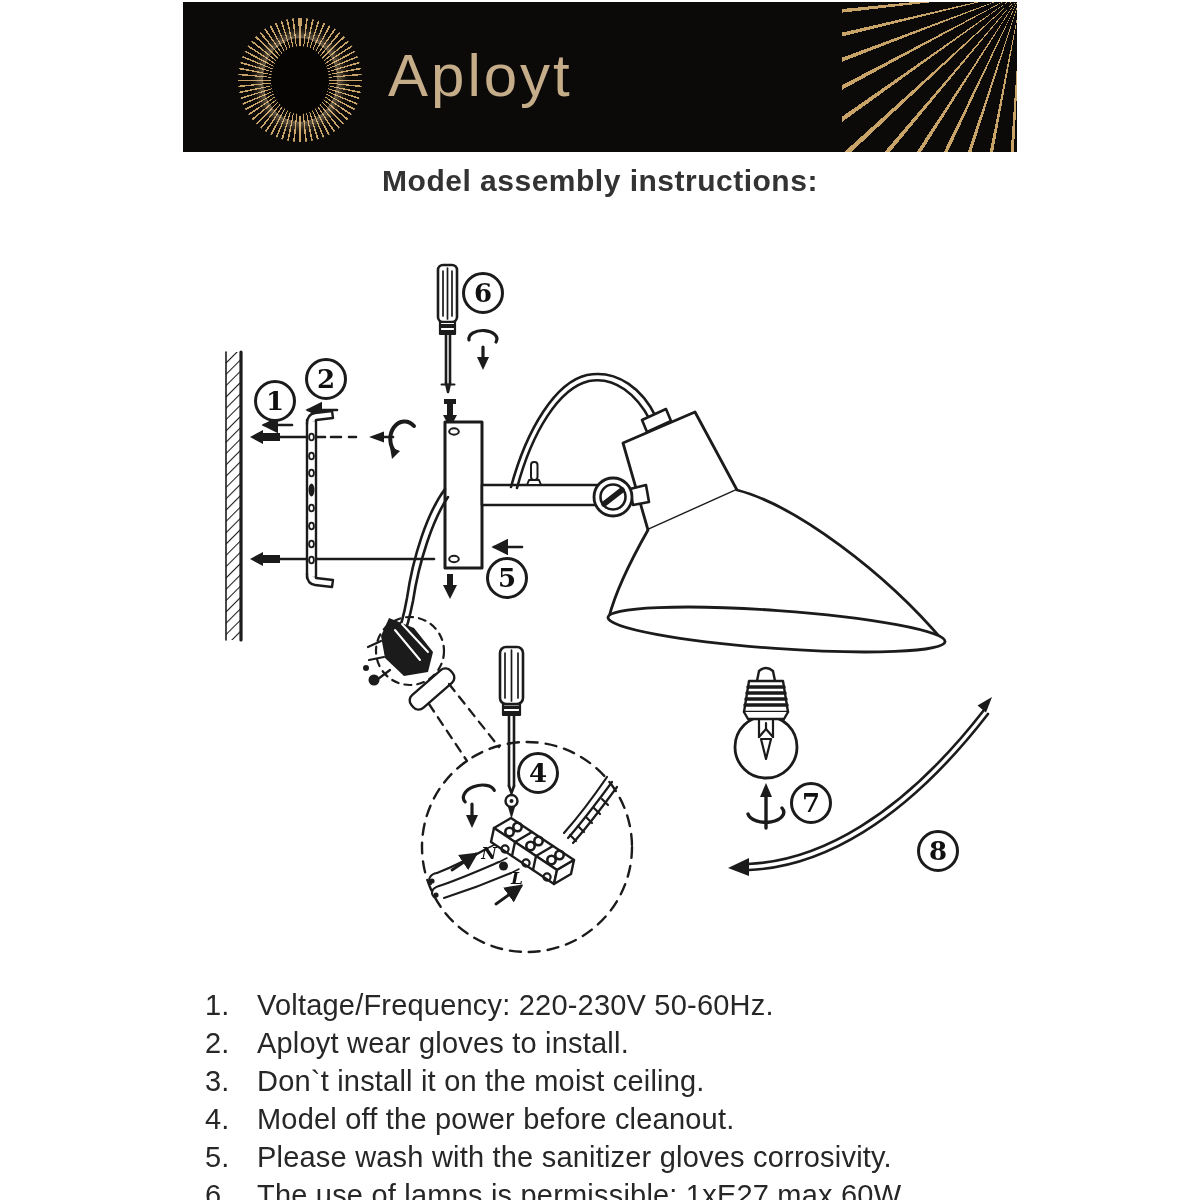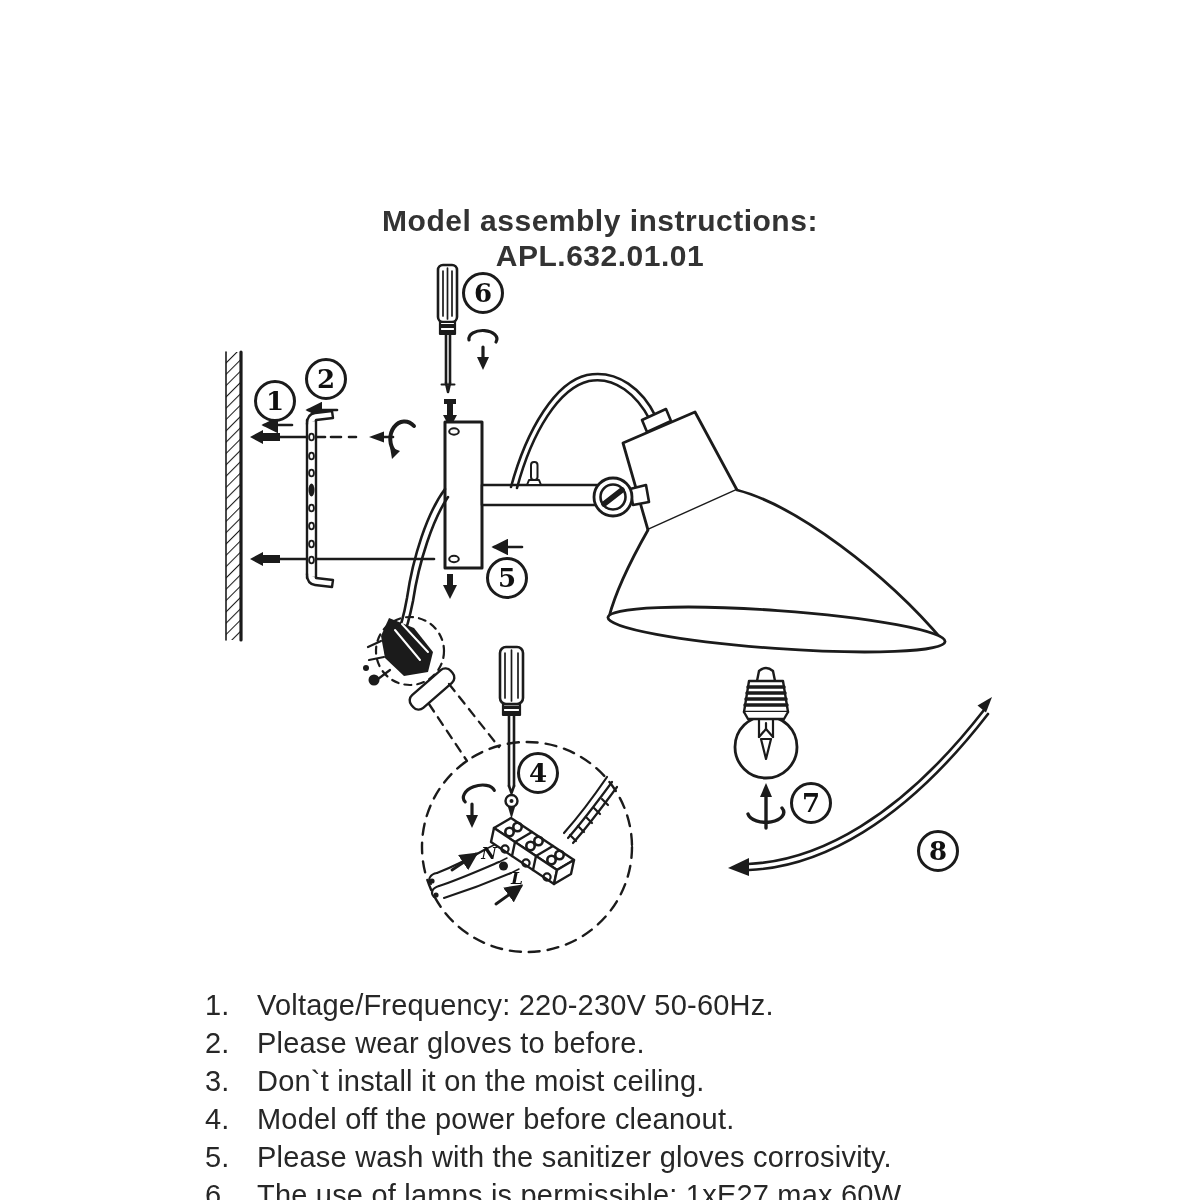--- a/index.html
+++ b/index.html
@@ -10,21 +10,21 @@
   .sunburst{position:absolute;left:55px;top:16px;width:124px;height:124px;border-radius:50%;
     background:repeating-conic-gradient(#c9a469 0deg 1.6deg, rgba(0,0,0,0) 1.6deg 5.6deg);}
   .sun-glow{position:absolute;left:50%;top:50%;transform:translate(-50%,-50%);width:74px;height:84px;border-radius:50%;
     box-shadow:0 0 10px 4px rgba(236,210,164,0.55);}
   .sun-center{position:absolute;left:50%;top:50%;transform:translate(-50%,-50%);width:58px;height:68px;border-radius:50%;background:#060504;}
   .brand{position:absolute;left:205px;top:34px;font-size:60px;line-height:80px;font-weight:400;letter-spacing:3px;color:#c6ad8a;}
   .corner-rays{position:absolute;right:0;top:0;width:175px;height:150px;
     background:repeating-conic-gradient(from 183deg at 103% -7%, #c9a469 0deg 1.15deg, rgba(0,0,0,0) 1.15deg 7.3deg);}
 
   
-  .title-block{position:absolute;left:0;top:163px;width:1200px;text-align:center;color:#333333;margin-top:40px;}
+  .title-block{position:absolute;left:0;top:163px;width:1200px;text-align:center;color:#333333;}
   .title-line{font-size:30px;font-weight:600;letter-spacing:0.5px;line-height:35px;}
   .model-line{font-size:30px;font-weight:600;letter-spacing:0.5px;line-height:35px;}
 
   
   .diagram{position:absolute;left:0;top:0;width:1200px;height:1200px;}
   .callout{position:absolute;transform:translate(-50%,-50%);width:36px;height:36px;border:3px solid #1b1b1b;border-radius:50%;
     background:#ffffff;display:flex;align-items:center;justify-content:center;
     font-family:"DejaVu Serif",serif;font-weight:700;font-size:26px;color:#111111;}
   .wire-label{position:absolute;transform:translate(-50%,-50%);font-family:"DejaVu Serif",serif;font-style:italic;font-weight:700;
     font-size:17px;color:#111111;}
@@ -33,24 +33,31 @@
   .instructions{position:absolute;left:205px;top:986px;width:830px;margin:0;padding:0;list-style:none;color:#272727;}
   .instr{display:flex;font-size:29px;line-height:38px;font-weight:500;letter-spacing:0.2px;}
   .instr .num{width:52px;flex:0 0 52px;}
   .instr .txt{flex:1;}
 </style>
 </head>
 <body>
 
 <div class="page">
 
+  <header class="banner">
+    <div class="sunburst">
+      <div class="sun-glow"></div>
+      <div class="sun-center"></div>
+    </div>
+    <div class="brand">Aployt</div>
+    <div class="corner-rays"></div>
+  </header>
 
   <div class="title-block">
     <div class="title-line">Model assembly instructions:</div>
-    <div class="model-line">APL.632.01.01</div>
   </div>
 
   <svg class="diagram" viewBox="0 0 1200 1200">
     <defs>
       <pattern id="hatch" width="8" height="8" patternUnits="userSpaceOnUse" patternTransform="rotate(45)">
         <line x1="0" y1="0" x2="0" y2="8" stroke="#1b1b1b" stroke-width="2.1"></line>
       </pattern>
       <marker id="ah" viewBox="0 0 10 10" refX="8.5" refY="5" markerWidth="6.5" markerHeight="6.5" orient="auto-start-reverse">
         <path d="M0,0 L10,5 L0,10 Z" fill="#1b1b1b"></path>
       </marker>
@@ -279,21 +286,21 @@
   <div class="wire-label" style="left:489px;top:853px">N</div>
   <div class="wire-label" style="left:517px;top:878px">L</div>
 
   <ol class="instructions">
     <li class="instr">
       <span class="num">1.</span>
       <span class="txt">Voltage/Frequency: 220-230V 50-60Hz.</span>
     </li>
     <li class="instr">
       <span class="num">2.</span>
-      <span class="txt">Please wear gloves to before.</span>
+      <span class="txt">Aployt wear gloves to install.</span>
     </li>
     <li class="instr">
       <span class="num">3.</span>
       <span class="txt">Don`t install it on the moist ceiling.</span>
     </li>
     <li class="instr">
       <span class="num">4.</span>
       <span class="txt">Model off the power before cleanout.</span>
     </li>
     <li class="instr">

